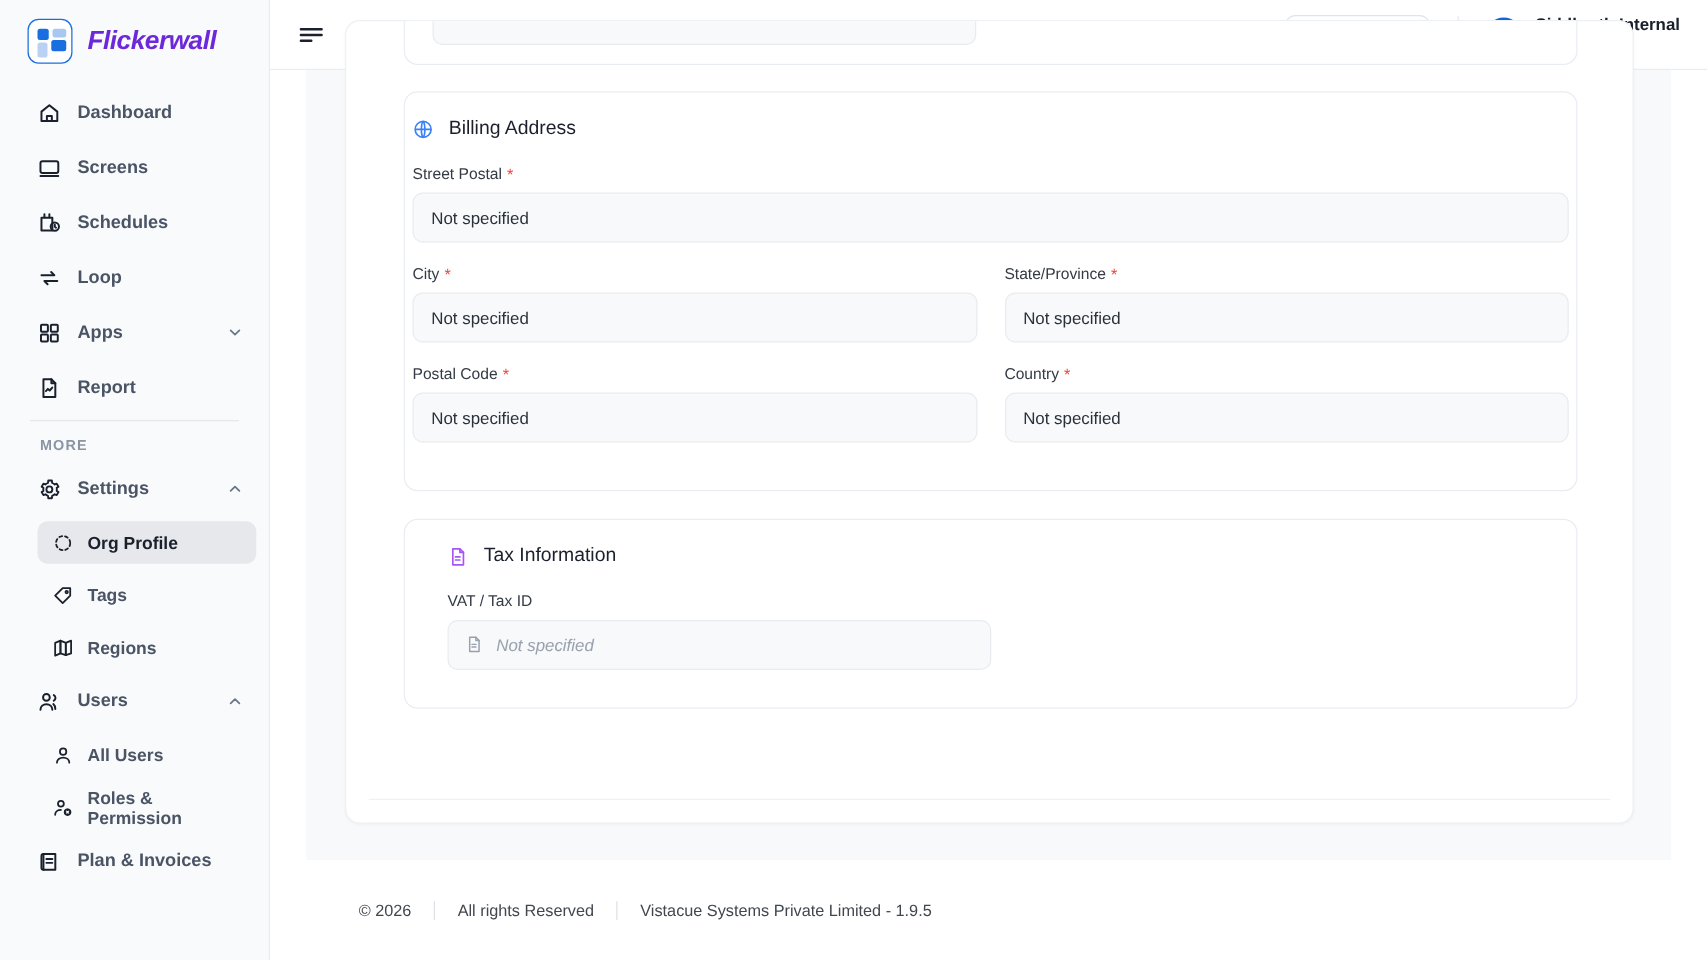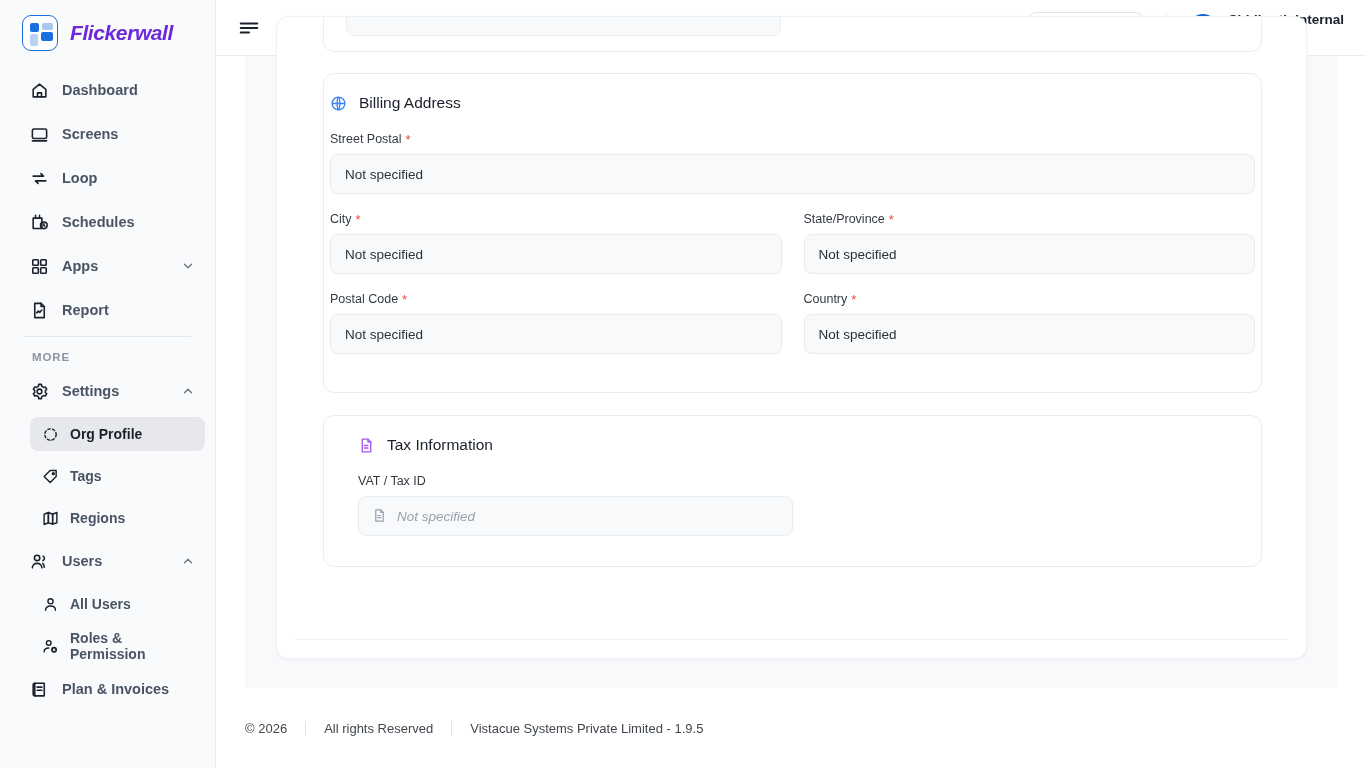--- a/index.html
+++ b/index.html
@@ -145,21 +145,21 @@
     position: absolute; left: 18px; right: 18px; bottom: 18px;
     height: 1px; background: #eef1f5;
   }
 
   
   .footer {
     position: absolute; left: 0; bottom: 0; right: 0; height: 80px;
     background: #ffffff; display: flex; align-items: center;
     padding-left: 29px;
   }
-  .footer-inner { display: flex; align-items: flex-start; font-size: 13px; color: #40474f; }
+  .footer-inner { display: flex; align-items: flex-start; font-size: 13px; color: #40474f; margin-left: 42px; }
   .footer-inner .fsep { width: 1px; height: 15px; background: #dde2e8; margin: 0 18px; }
 
   
   .partial-card {
     position: absolute; left: 46px; top: -140px; width: 939px; height: 175px;
     background: #ffffff; border: 1px solid #e9edf2; border-radius: 11px;
   }
   .partial-input {
     position: absolute; left: 22px; top: 118px; width: 435px; height: 40px;
     background: #f8f9fb; border: 1px solid #e8ebf0; border-radius: 8px;
@@ -201,36 +201,36 @@
               <path d="M3 20h18"></path>
             </svg>
         </span>
         <span>Screens</span>
       </div>
 
 
       <div class="nav-item">
         <span class="ico">
           <svg viewBox="0 0 24 24" fill="none" stroke="#1a202c" stroke-width="2" stroke-linecap="round" stroke-linejoin="round">
-              <path d="M4 9h13l-3.2-3.2M20 15H7l3.2 3.2"></path>
-            </svg>
-        </span>
-        <span>Loop</span>
-      </div>
-
-      <div class="nav-item">
-        <span class="ico">
-          <svg viewBox="0 0 24 24" fill="none" stroke="#1a202c" stroke-width="2" stroke-linecap="round" stroke-linejoin="round">
               <path d="M4 6.5h11v13H4z"></path>
               <path d="M7 3v3M12 3v3"></path>
               <circle cx="17.5" cy="15.5" r="4.2"></circle>
               <path d="M17.5 13.6v2l1.2 1"></path>
             </svg>
         </span>
         <span>Schedules</span>
+      </div>
+
+      <div class="nav-item">
+        <span class="ico">
+          <svg viewBox="0 0 24 24" fill="none" stroke="#1a202c" stroke-width="2" stroke-linecap="round" stroke-linejoin="round">
+              <path d="M4 9h13l-3.2-3.2M20 15H7l3.2 3.2"></path>
+            </svg>
+        </span>
+        <span>Loop</span>
       </div>
 
       <div class="nav-item">
         <span class="ico">
           <svg viewBox="0 0 24 24" fill="none" stroke="#1a202c" stroke-width="2">
               <rect x="3.5" y="3.5" width="7" height="7" rx="1"></rect>
               <rect x="13.5" y="3.5" width="7" height="7" rx="1"></rect>
               <rect x="3.5" y="13.5" width="7" height="7" rx="1"></rect>
               <rect x="13.5" y="13.5" width="7" height="7" rx="1"></rect>
             </svg>

